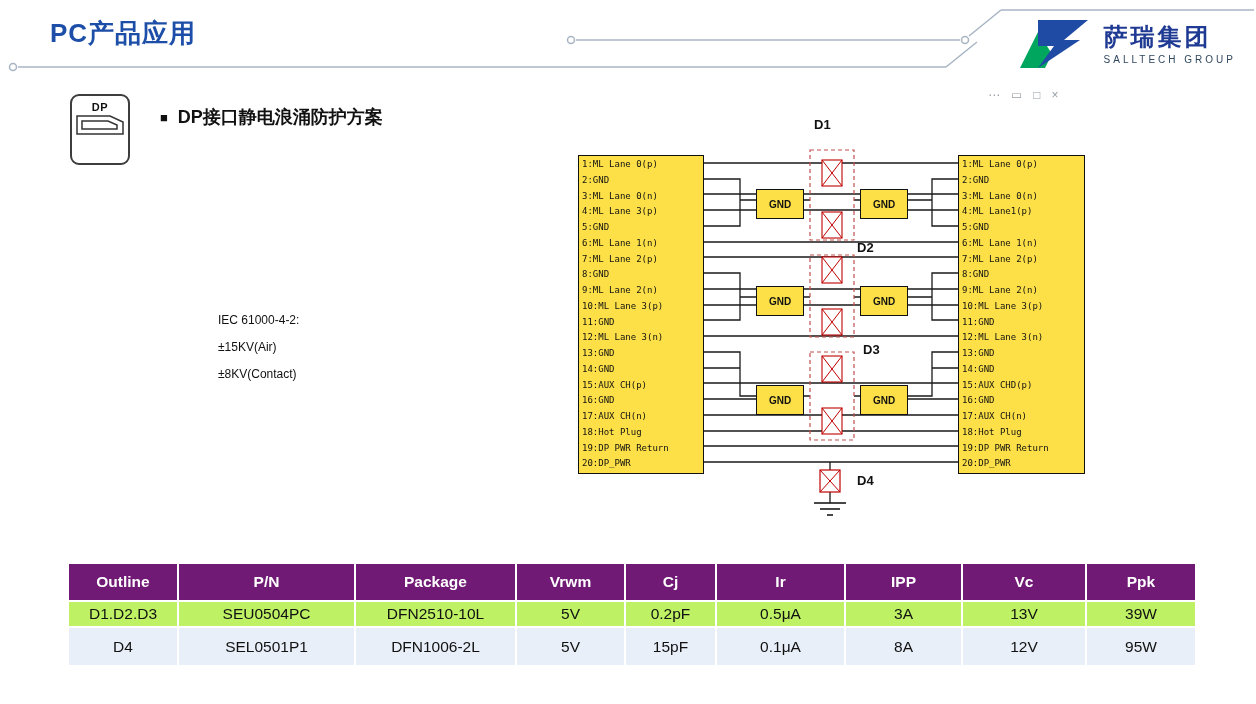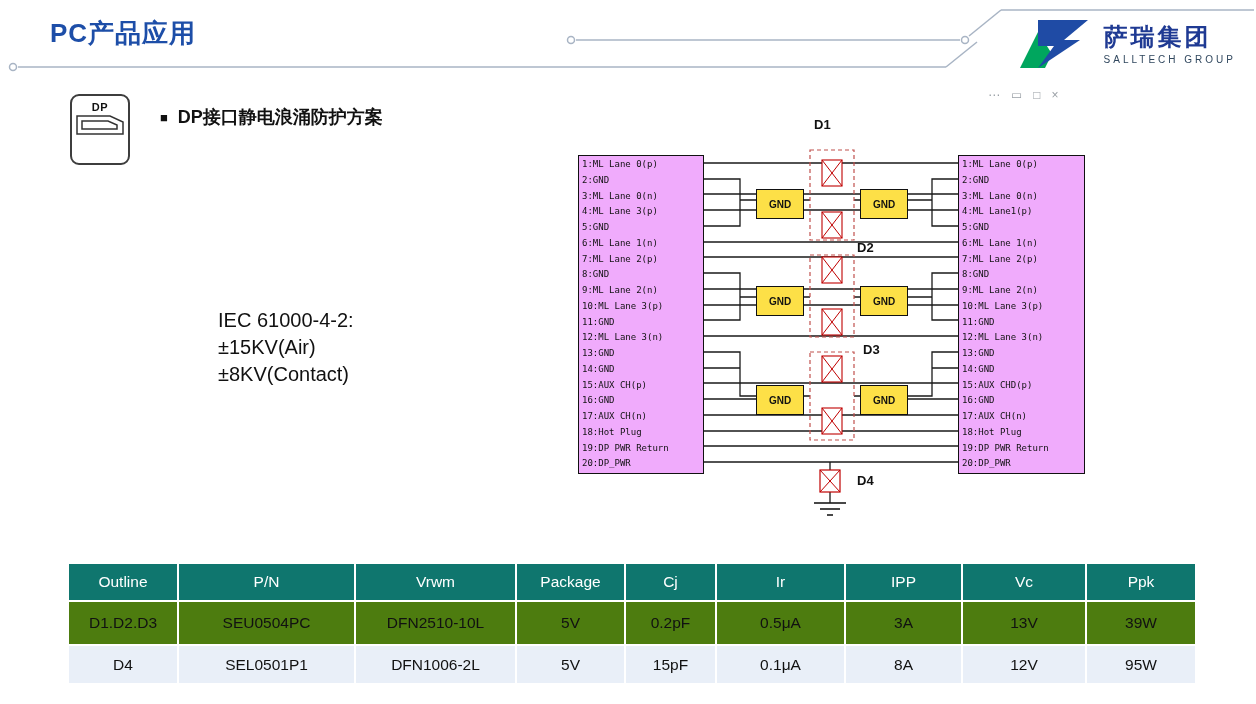--- a/index.html
+++ b/index.html
@@ -16,27 +16,27 @@
   .logo-cn{font-size:24px;font-weight:bold;color:#1f3a93;letter-spacing:3px;line-height:26px;}
   .logo-en{font-size:10px;font-weight:normal;color:#30475e;letter-spacing:3px;margin-top:4px;}
   .dp-icon{
     position:absolute;left:70px;top:94px;width:60px;height:71px;box-sizing:border-box;
     border:2px solid #3d3d3d;border-radius:9px;background:#fff;text-align:center;
   }
   .dp-label{font-weight:bold;font-size:11px;margin-top:5px;letter-spacing:.5px;}
   .section-heading{position:absolute;left:160px;top:105px;display:flex;align-items:center;gap:10px;}
   .bullet{font-size:13px;line-height:13px;}
   .heading-text{font-size:18px;font-weight:bold;}
-  .iec{position:absolute;left:218px;top:307px;font-size:20px;}
+  .iec{position:absolute;left:218px;top:307px;font-size:12px;}
   .iec div{line-height:27px;}
   
   .diagram{position:absolute;left:570px;top:88px;width:530px;height:475px;}
   .diagram > svg{position:absolute;left:0;top:0;}
   .pinbox{
-    position:absolute;top:67px;height:319px;box-sizing:border-box;background:#f0abfc;
+    position:absolute;top:67px;height:319px;box-sizing:border-box;background:#fde047;
     border:1.5px solid #111;font-family:"DejaVu Sans Mono","Liberation Mono",monospace;
     font-size:9px;padding:1px 0 0 3px;
   }
   .pinbox-left{left:8px;width:126px;}
   .pinbox-right{left:388px;width:127px;}
   .pin-line{height:15.75px;line-height:15.75px;white-space:nowrap;overflow:hidden;}
   .gnd-box{
     position:absolute;width:48px;height:30px;box-sizing:border-box;border:1.5px solid #111;
     background:#fde047;display:flex;align-items:center;justify-content:center;
     font-size:10px;font-weight:bold;
@@ -45,22 +45,22 @@
   .mini-toolbar{position:absolute;left:418px;top:0;display:flex;gap:11px;color:#9aa0a6;font-size:12px;}
   
   .spec-table{
     position:absolute;left:68px;top:563px;width:1128px;display:grid;
     grid-template-columns:110px 177px 161px 109px 91px 129px 117px 124px 110px;
   }
   .cell{
     display:flex;align-items:center;justify-content:center;box-sizing:border-box;
     border:1px solid #fff;font-size:15.5px;
   }
-  .cell-h{background:#0f766e;color:#fff;font-weight:normal;height:38px;}
-  .cell-r0{background:#4d7c0f;height:44px;}
+  .cell-h{background:#701a75;color:#fff;font-weight:bold;height:38px;}
+  .cell-r0{background:#bef264;height:26px;}
   .cell-r1{background:#e9eff8;height:39px;}
 </style>
 </head>
 <body>
 
 <div style="position:absolute;inset:0;">
 
   <svg class="deco-svg" width="1256" height="90" viewBox="0 0 1256 90">
     <g stroke="#a8b4c4" stroke-width="1.5" fill="none">
       <circle cx="571" cy="40" r="3.5" fill="#fff"></circle>
@@ -221,22 +221,22 @@
 
     <div class="dlabel" style="left:244px;top:29px;">D1</div>
     <div class="dlabel" style="left:287px;top:152px;">D2</div>
     <div class="dlabel" style="left:293px;top:254px;">D3</div>
     <div class="dlabel" style="left:287px;top:385px;">D4</div>
   </div>
 
   <div class="spec-table">
     <div class="cell cell-h">Outline</div>
     <div class="cell cell-h">P/N</div>
+    <div class="cell cell-h">Package</div>
     <div class="cell cell-h">Vrwm</div>
-    <div class="cell cell-h">Package</div>
     <div class="cell cell-h">Cj</div>
     <div class="cell cell-h">Ir</div>
     <div class="cell cell-h">IPP</div>
     <div class="cell cell-h">Vc</div>
     <div class="cell cell-h">Ppk</div>
 
     <div class="cell cell-r0">D1.D2.D3</div>
     <div class="cell cell-r0">SEU0504PC</div>
     <div class="cell cell-r0">DFN2510-10L</div>
     <div class="cell cell-r0">5V</div>

